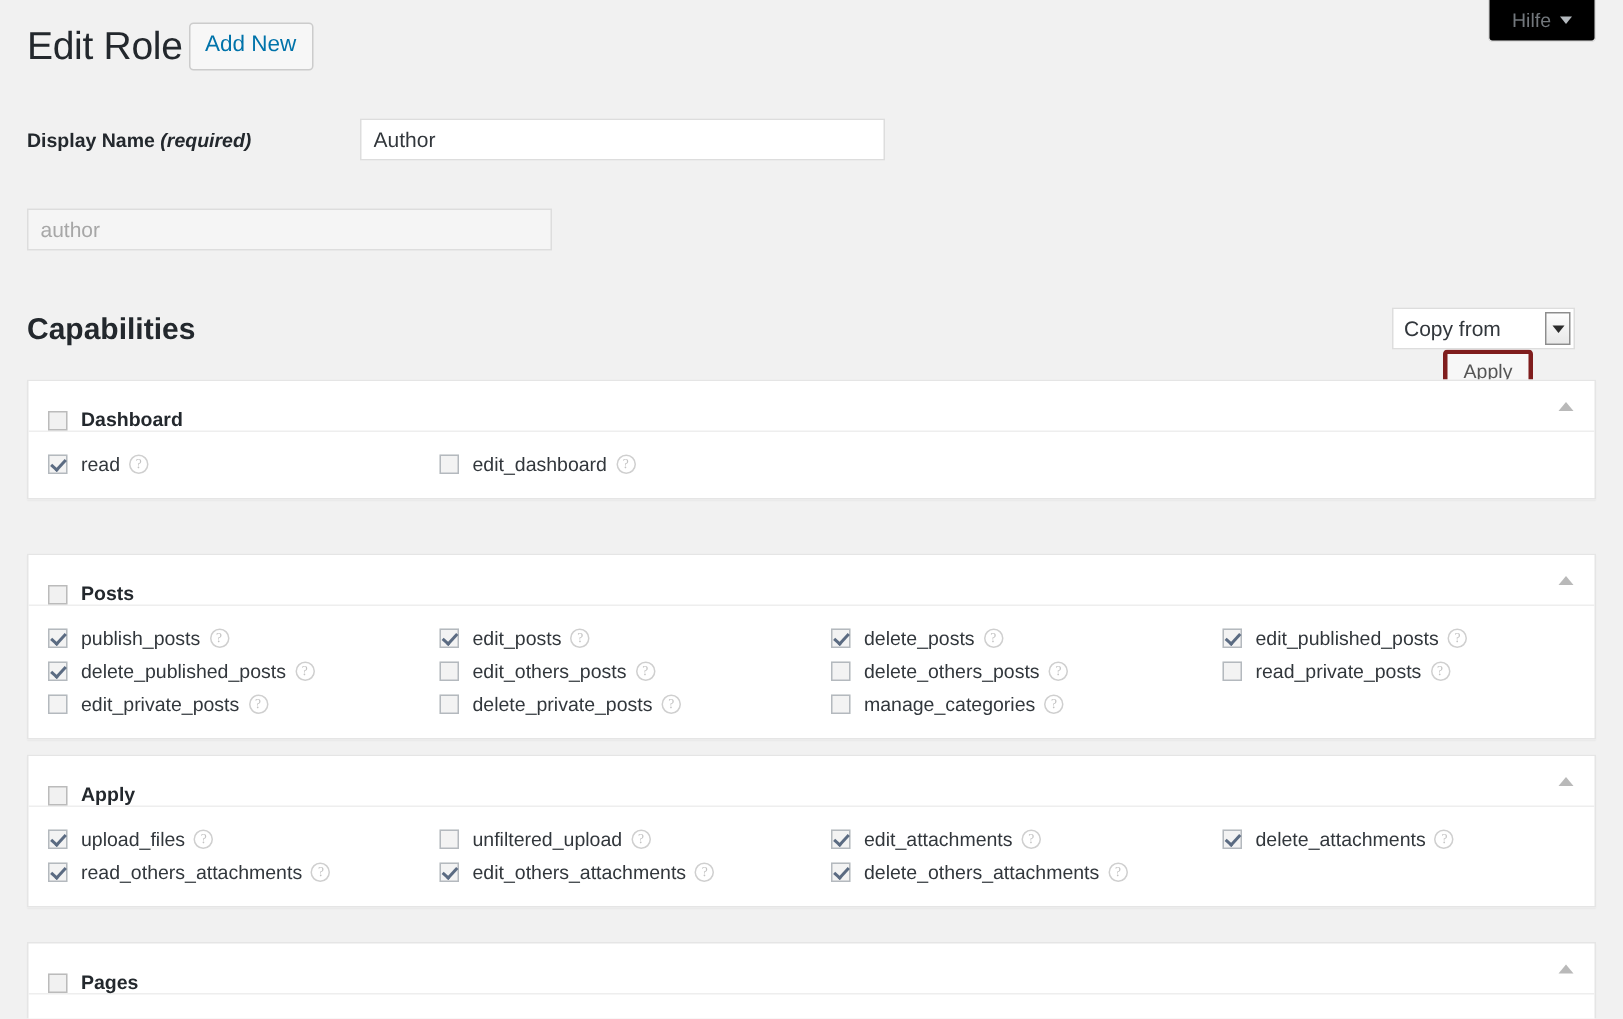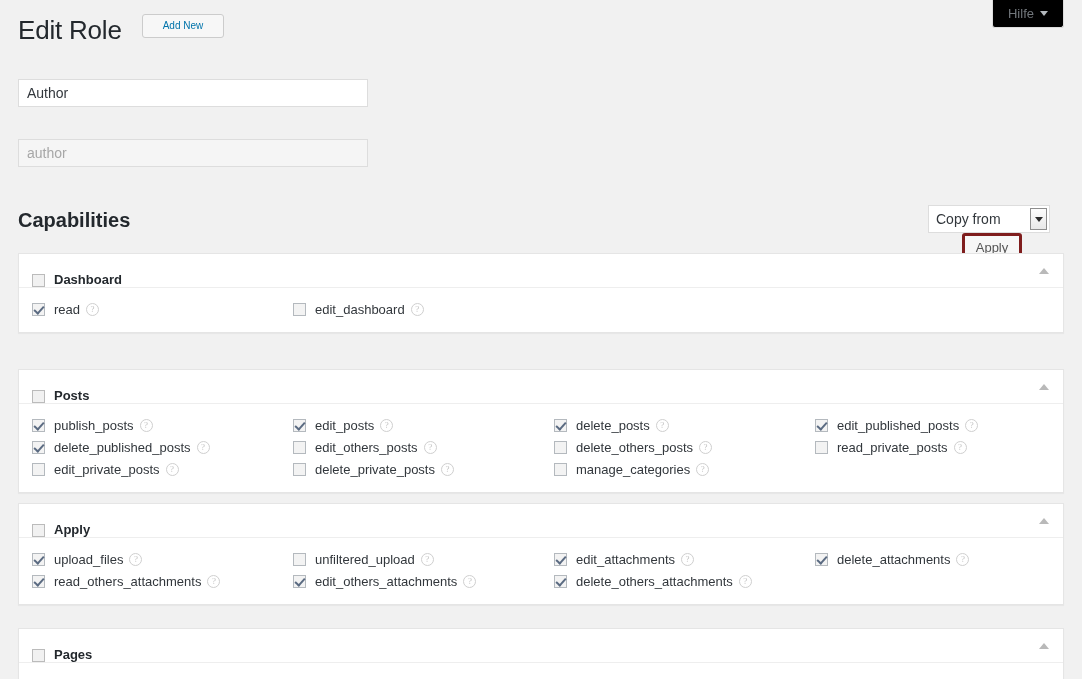--- a/index.html
+++ b/index.html
@@ -29,30 +29,30 @@
   .caret-down {
     width: 0; height: 0;
     border-left: 4px solid transparent;
     border-right: 4px solid transparent;
     border-top: 5px solid #b4b9be;
   }
 
   
   .title-row {
     position: absolute; left: 18px; top: 14px;
-    display: flex; align-items: flex-start; gap: 20px;
+    display: flex; align-items: center; gap: 4px;
   }
   .page-title {
     font-size: 26px; font-weight: 400; color: #23282d;
     line-height: 1.3; letter-spacing: -0.2px;
   }
   .add-new-btn {
     display: inline-block;
-    padding: 3px 20px 4px;
-    font-size: 10px; line-height: 1.5;
+    padding: 3px 10px 4px;
+    font-size: 15px; line-height: 1.5;
     color: #0073aa;
     background: #f7f7f7;
     border: 1px solid #ccc;
     border-radius: 3px;
     cursor: pointer;
     white-space: nowrap;
   }
 
   
   .form-row {
@@ -229,20 +229,24 @@
     <span>Hilfe</span>
     <span class="caret-down"></span>
   </div>
 
   <div class="title-row">
     <span class="page-title">Edit Role</span>
     <span class="add-new-btn">Add New</span>
   </div>
 
   <div class="form-row r1">
+    <div class="form-label">
+      <span>Display Name</span>
+      <em>(required)</em>
+    </div>
     <input class="form-input" type="text" value="Author" style="">
   </div>
 
   <div class="form-row r2">
     <input class="form-input readonly" type="text" placeholder="author" style="">
   </div>
 
   <div class="caps-header">
     <div class="caps-title">Capabilities</div>
     <div class="caps-tools">

